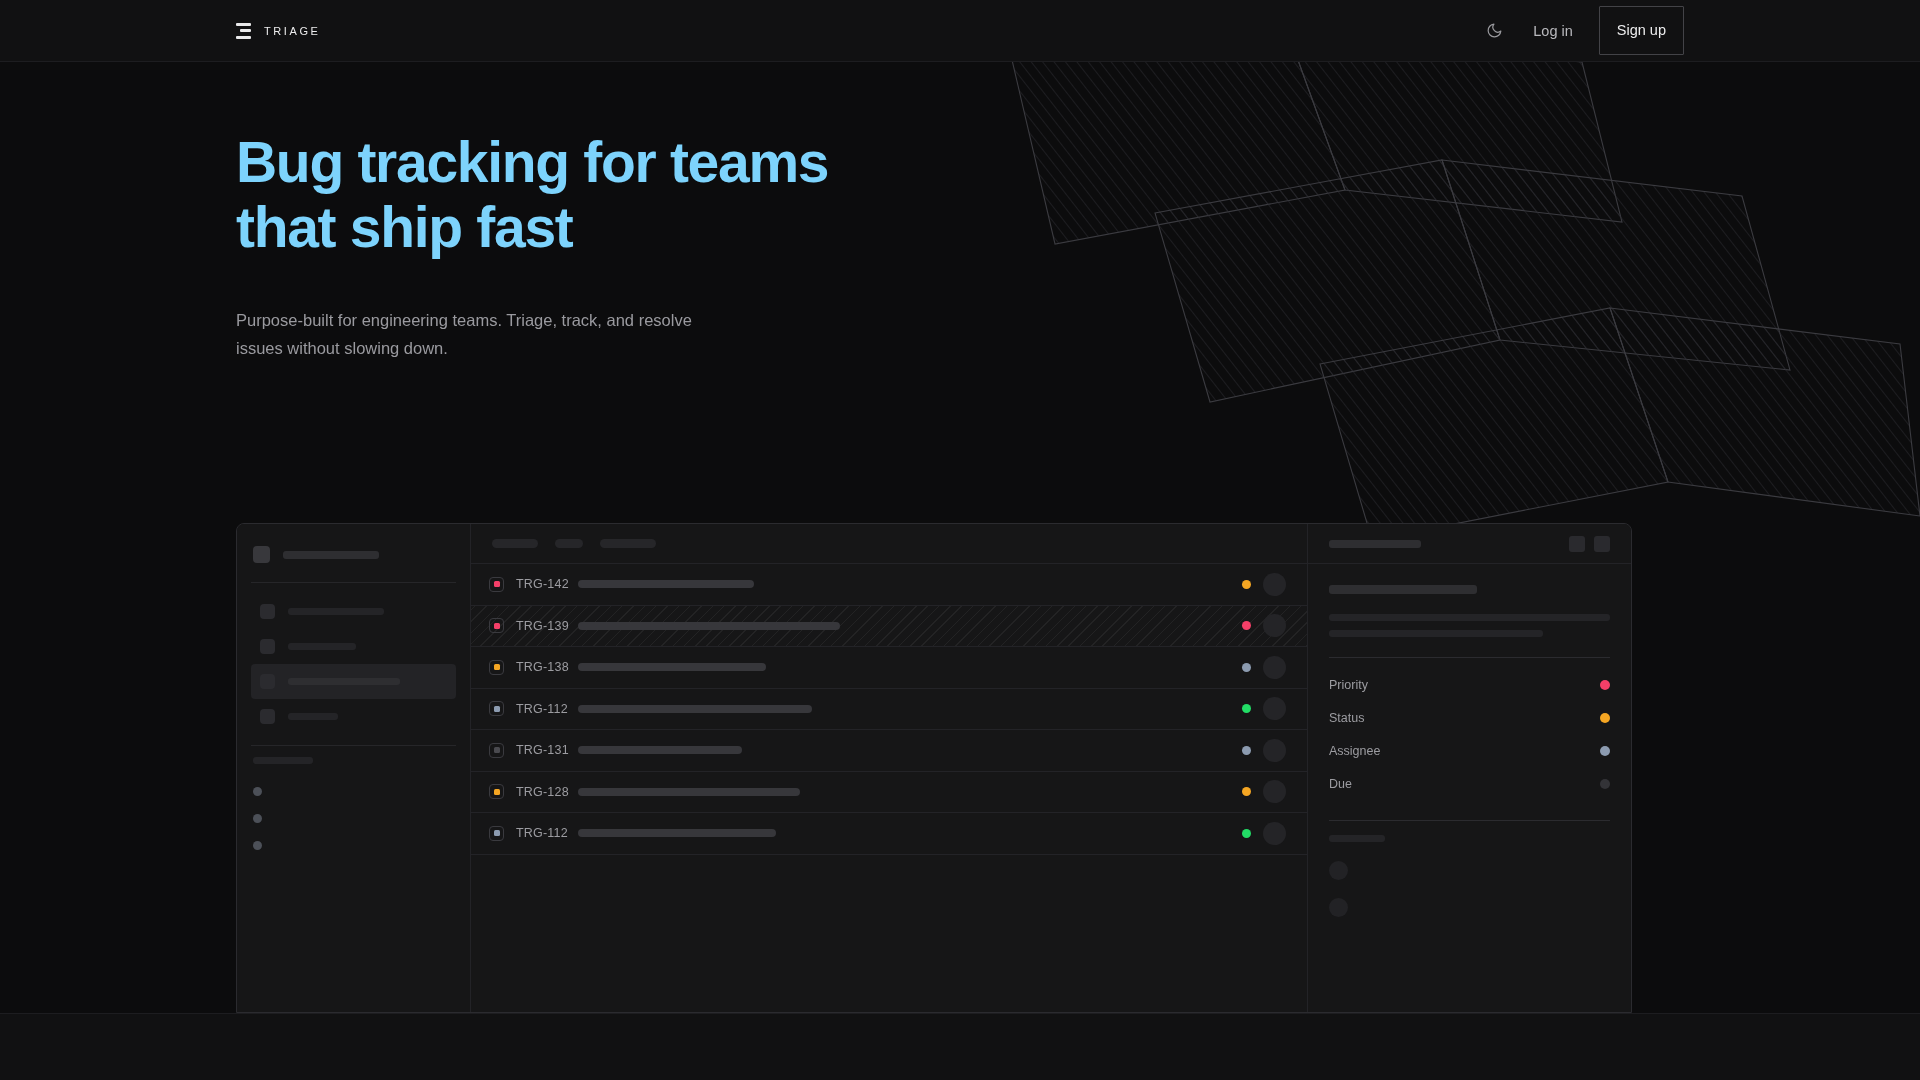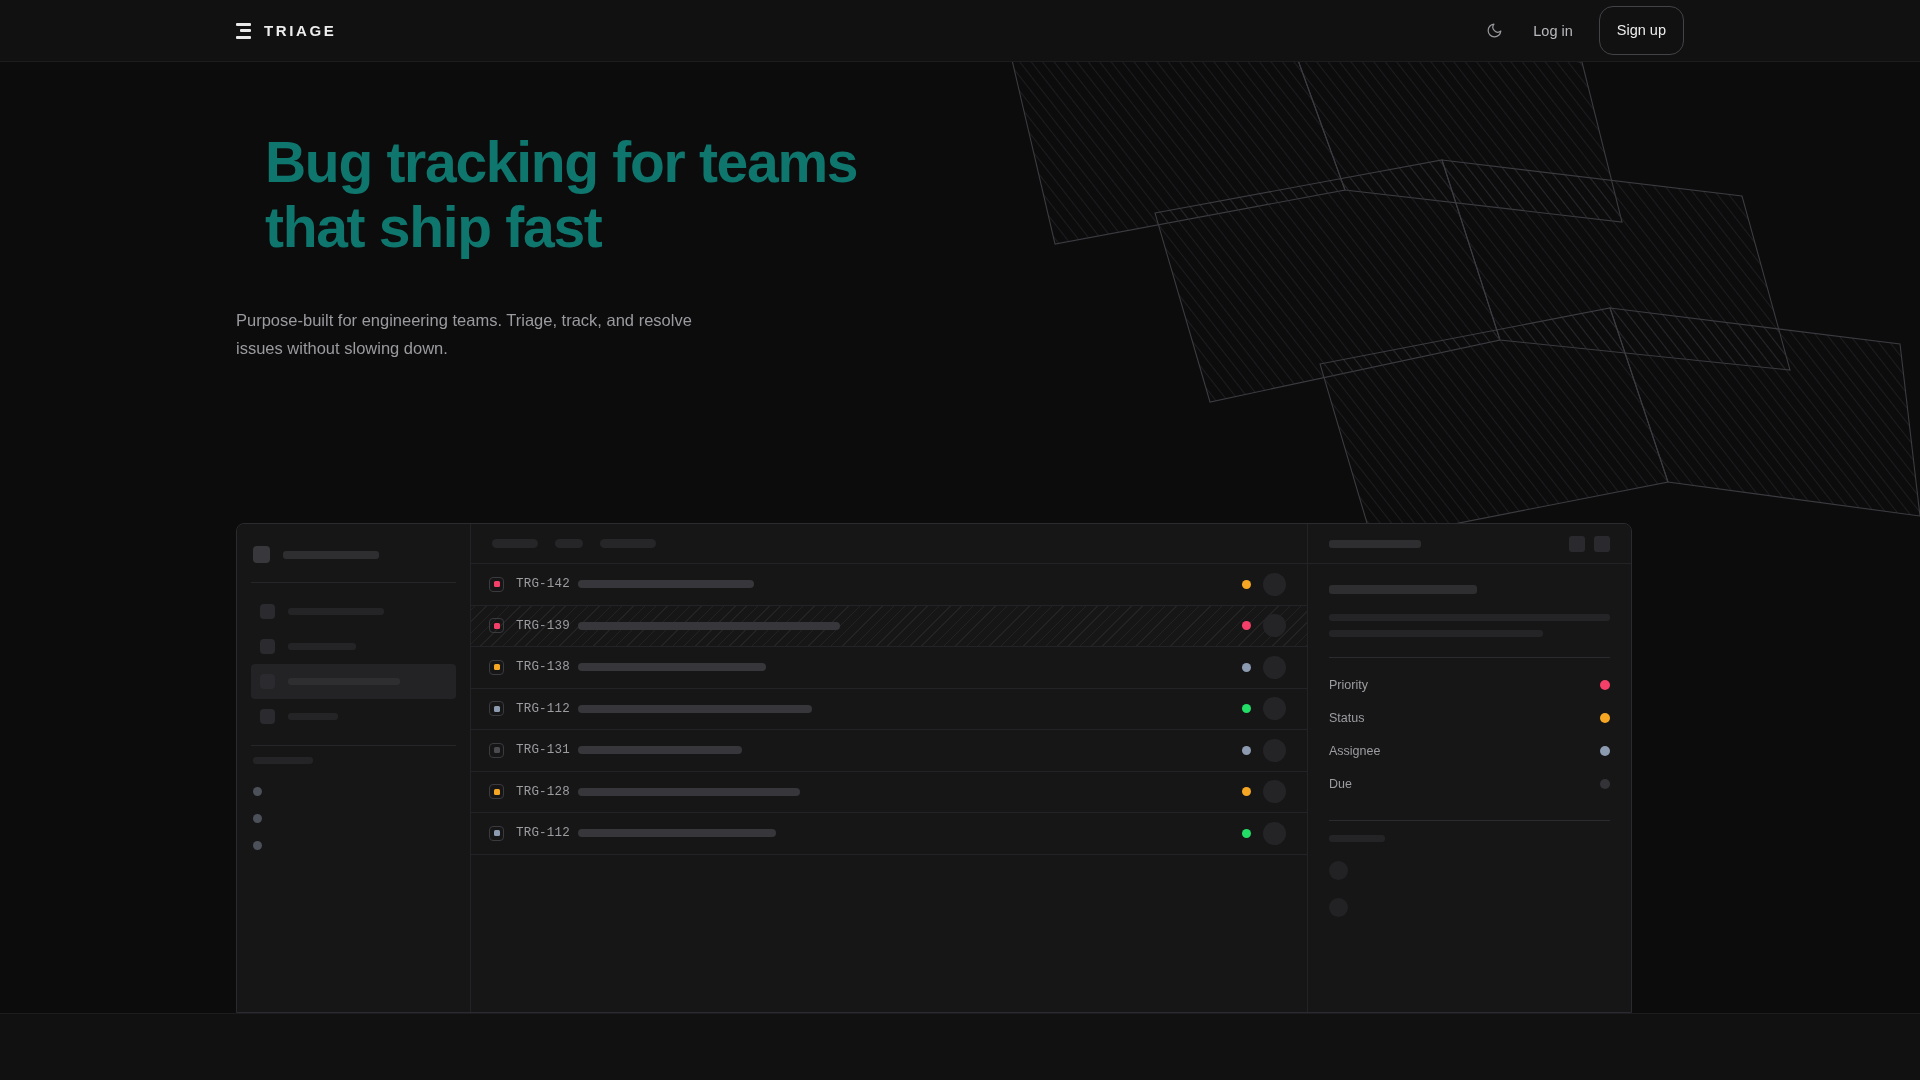--- a/index.html
+++ b/index.html
@@ -56,23 +56,23 @@
     display: block;
     height: 3px;
     background: #e9e9ea;
     border-radius: 1px;
   }
   .brand-mark i:nth-child(1) { width: 15px; }
   .brand-mark i:nth-child(2) { width: 11px; margin-left: 4px; }
   .brand-mark i:nth-child(3) { width: 15px; }
 
   .brand-name {
-    font-size: 15px;
+    font-size: 11px;
     letter-spacing: 2.6px;
-    font-weight: 700;
+    font-weight: 400;
     color: #ededee;
   }
 
   .header-right {
     margin-left: auto;
     display: flex;
     align-items: center;
     gap: 26px;
   }
 
@@ -94,42 +94,41 @@
     color: #b9b9bd;
     cursor: pointer;
     text-decoration: none;
   }
 
   .signup-btn {
     font-size: 14.5px;
     color: #ededee;
     background: transparent;
     border: 1px solid #434347;
-    border-radius: 14px;
+    border-radius: 1px;
     padding: 16px 17px;
     cursor: pointer;
     font-family: inherit;
     line-height: 1;
   }
 
   
   .hero {
     position: relative;
     padding: 68px 0 0 236px;
     z-index: 20;
   }
 
   .hero h1 {
     font-size: 57px;
     line-height: 1.14;
     font-weight: 700;
     letter-spacing: -1.3px;
-    color: #0f766e;
+    color: #7dd3fc;
     max-width: 760px;
-    margin-left: 29px;
   }
 
   .hero p {
     margin-top: 46px;
     font-size: 16.5px;
     line-height: 1.72;
     color: #9a9a9f;
     max-width: 470px;
   }
 
@@ -215,21 +214,20 @@
   .mk-dot-row { padding: 9px 2px; display: flex; align-items: center; }
   .mk-dot { width: 9px; height: 9px; border-radius: 50%; background: #4c5058; }
 
   
   .mk-list {
     flex: 1 1 auto;
     border-right: 1px solid #232327;
     display: flex;
     flex-direction: column;
     min-width: 0;
-    font-family: Liberation Mono, monospace;
   }
 
   .mk-list-head {
     height: 40px;
     border-bottom: 1px solid #232327;
     display: flex;
     align-items: center;
     gap: 17px;
     padding: 0 21px;
   }

